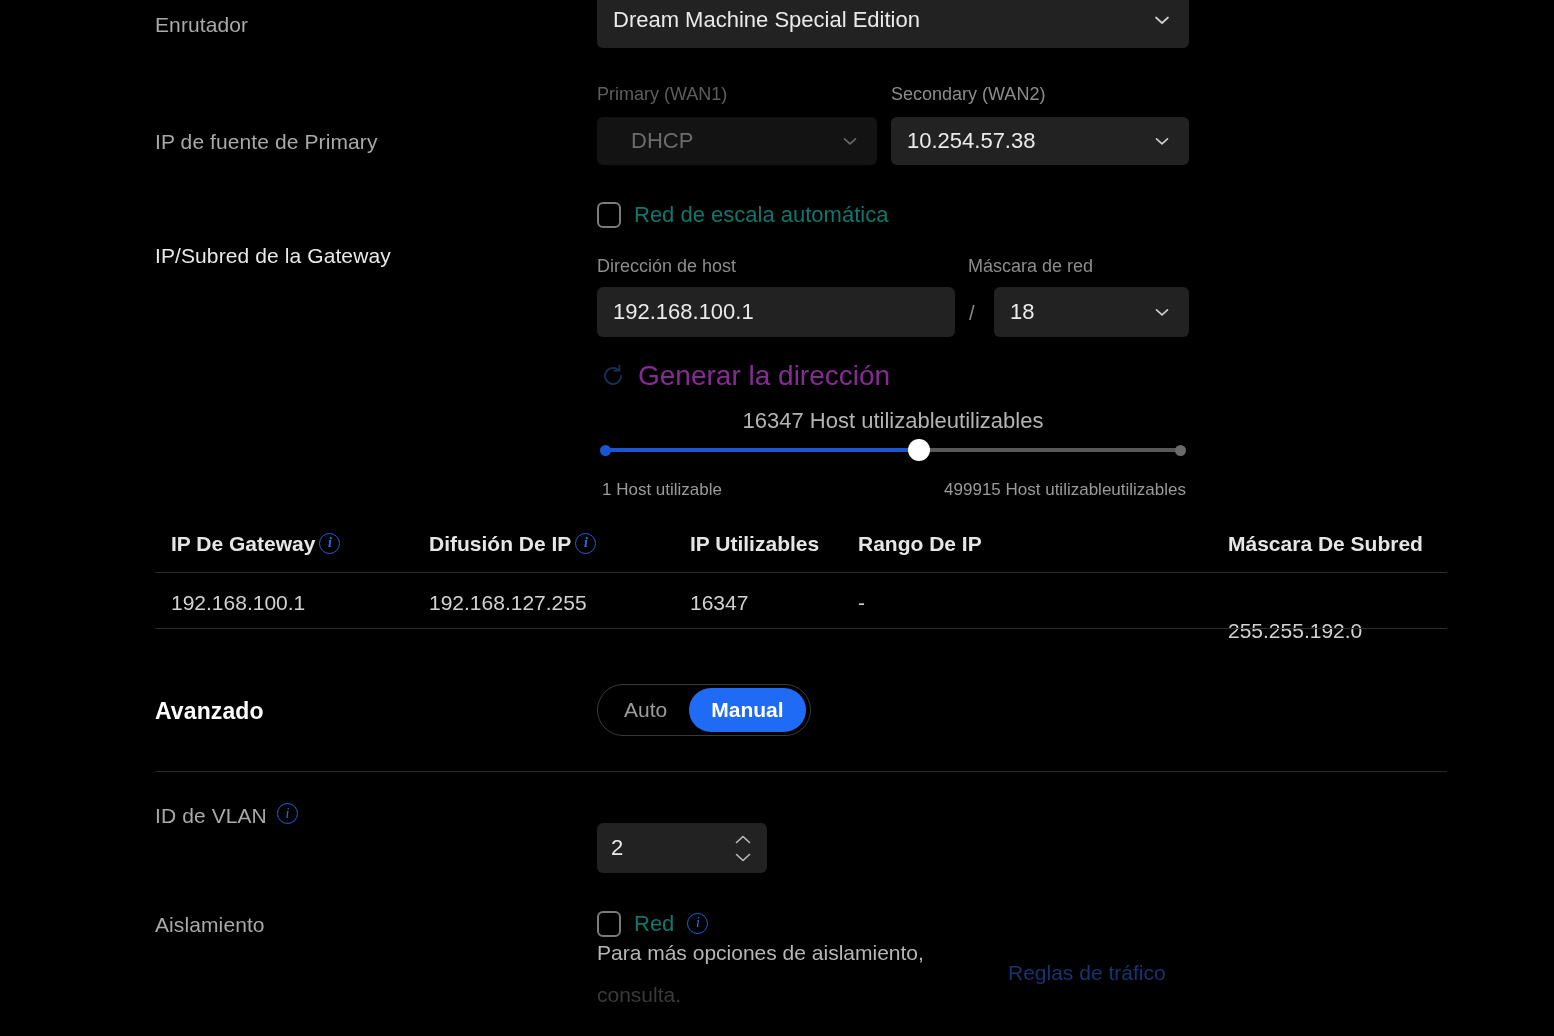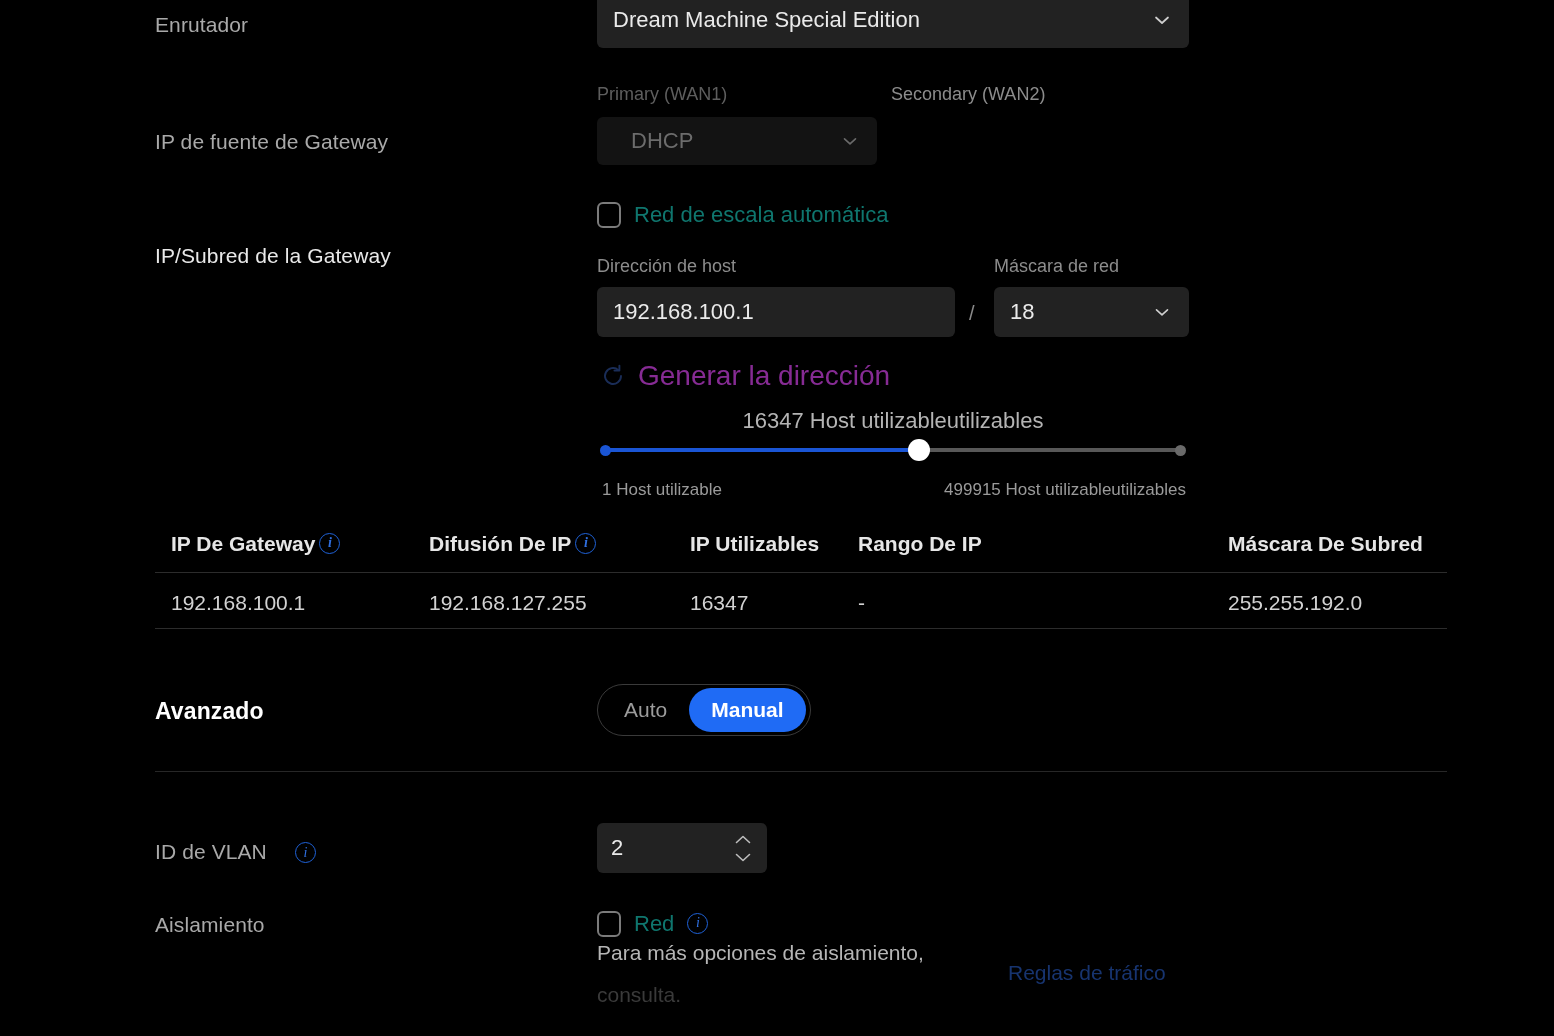--- a/index.html
+++ b/index.html
@@ -257,49 +257,57 @@
   <div class="label-col" style="top:13px;">Enrutador</div>
   <div class="field" id="router-field" style="left:597px; top:-8px; width:592px; height:56px;">
     <span class="val">Dream Machine Special Edition</span>
     <span class="chev">
       <svg width="22" height="22" viewBox="0 0 22 22" fill="none">
           <path d="M5 8.5 L11 14 L17 8.5" stroke="#cfcfcf" stroke-width="1.7" stroke-linecap="round" stroke-linejoin="round"></path>
         </svg>
     </span>
   </div>
 
-  <div class="label-col" style="top:130px;">IP de fuente de Gateway</div>
+  <div class="label-col" style="top:130px;">IP de fuente de Primary</div>
 
   <div class="sublabel dim" style="left:597px; top:84px;">Primary (WAN1)</div>
   <div class="field disabled" style="left:597px; top:117px; width:280px; height:48px;">
     <span class="val">DHCP</span>
     <span class="chev">
       <svg width="20" height="20" viewBox="0 0 20 20" fill="none">
           <path d="M4.5 7.8 L10 12.8 L15.5 7.8" stroke="#6a6a6a" stroke-width="1.6" stroke-linecap="round" stroke-linejoin="round"></path>
         </svg>
     </span>
   </div>
 
   <div class="sublabel" style="left:891px; top:84px;">Secondary (WAN2)</div>
+  <div class="field" style="left:891px; top:117px; width:298px; height:48px;">
+    <span class="val">10.254.57.38</span>
+    <span class="chev">
+      <svg width="20" height="20" viewBox="0 0 20 20" fill="none">
+          <path d="M4.5 7.8 L10 12.8 L15.5 7.8" stroke="#cfcfcf" stroke-width="1.6" stroke-linecap="round" stroke-linejoin="round"></path>
+        </svg>
+    </span>
+  </div>
 
   <div class="label-col bright" style="top:211px;margin-top:33px;">IP/Subred de la Gateway</div>
 
   <div class="cbrow" style="left:597px; top:202px;">
     <span class="cbox"></span>
     <span class="cbtext">Red de escala automática</span>
   </div>
 
   <div class="sublabel" style="left:597px; top:256px;">Dirección de host</div>
   <div class="field" style="left:597px; top:287px; width:358px; height:50px;">
     <span class="val">192.168.100.1</span>
   </div>
 
   <div class="slash" style="left:969px; top:302px;">/</div>
 
-  <div class="sublabel" style="left:994px; top:256px;">Máscara de red</div>
+  <div class="sublabel" style="left:968px; top:256px;">Máscara de red</div>
   <div class="field" style="left:994px; top:287px; width:195px; height:50px;">
     <span class="val">18</span>
     <span class="chev">
       <svg width="20" height="20" viewBox="0 0 20 20" fill="none">
           <path d="M4.5 7.8 L10 12.8 L15.5 7.8" stroke="#cfcfcf" stroke-width="1.6" stroke-linecap="round" stroke-linejoin="round"></path>
         </svg>
     </span>
   </div>
 
   <div class="gen-link" style="left:600px; top:360px;">
@@ -342,33 +350,33 @@
       <div class="cell" style="left:1073px;">
         <span>Máscara De Subred</span>
       </div>
     </div>
     <div class="divider" style="top:52px;"></div>
     <div class="rw" style="top:0px;">
       <div class="cell" style="left:16px;">192.168.100.1</div>
       <div class="cell" style="left:274px;">192.168.127.255</div>
       <div class="cell" style="left:535px;">16347</div>
       <div class="cell" style="left:703px;">-</div>
-      <div class="cell" style="left:1073px;">255.255.192.0</div>
+      <div class="cell" style="left:1073px;margin-top:28px;">255.255.192.0</div>
     </div>
     <div class="divider" style="top:108px;"></div>
   </div>
 
   <div class="label-col bold" style="top:698px;">Avanzado</div>
   <div class="seg" style="left:597px; top:684px;">
     <div class="opt">Auto</div>
     <div class="opt active">Manual</div>
   </div>
   <div class="hr" style="left:155px; top:771px; width:1292px;"></div>
 
-  <div class="label-col" style="top:840px; display:flex; align-items:flex-end; gap:28px;">
+  <div class="label-col" style="top:804px; display:flex; align-items:flex-start; gap:10px;">
     <span>ID de VLAN</span>
     <span class="info-icon">i</span>
   </div>
   <div class="stepper" style="left:597px; top:823px; width:170px; height:50px;">
     <span class="sval">2</span>
     <span class="arrows">
       <span>
         <svg width="20" height="11" viewBox="0 0 20 11" fill="none">
             <path d="M3.5 8.5 L10 2.5 L16.5 8.5" stroke="#bdbdbd" stroke-width="1.6" stroke-linecap="round" stroke-linejoin="round"></path>
           </svg>

